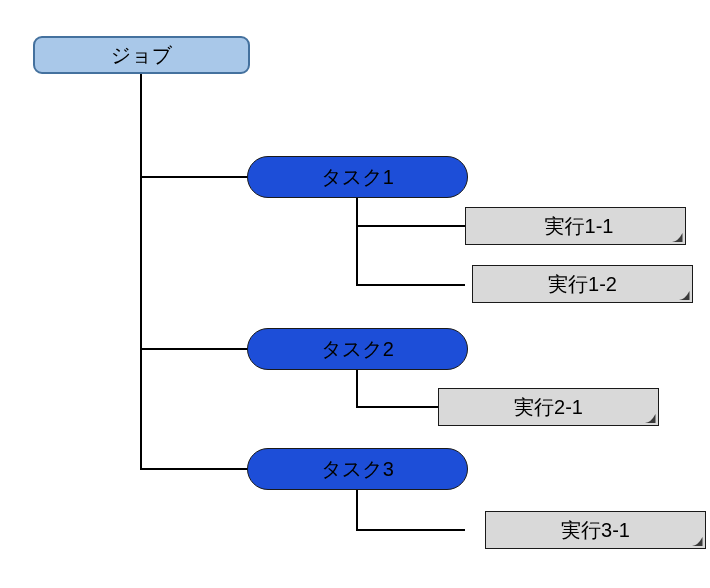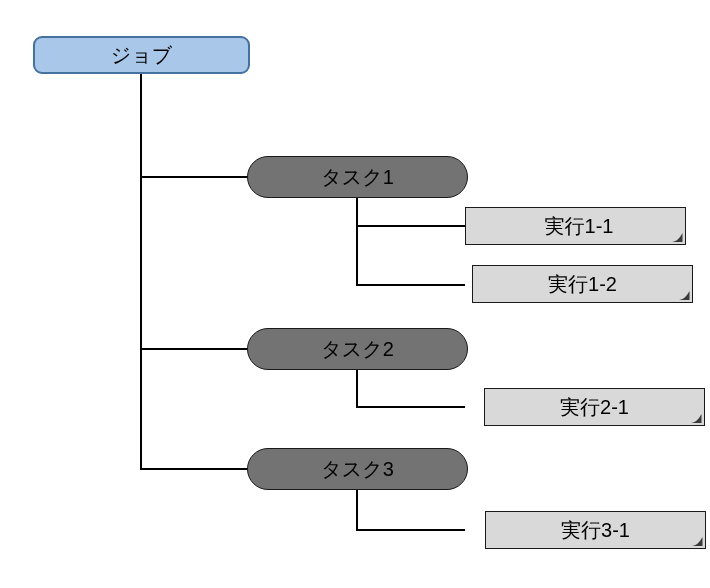--- a/index.html
+++ b/index.html
@@ -28,35 +28,35 @@
   }
   .job-node {
     left: 33px; top: 36px;
     width: 217px; height: 38px;
     background: #A9C8E9;
     border: 2px solid #44719E;
     border-radius: 9px;
   }
   .task-node {
     width: 221px; height: 42px;
-    background: #737373;
+    background: #1d4ed8;
     border: 1.5px solid #1a1a1a;
     border-radius: 21px;
   }
   .task-1 { left: 247px; top: 156px; }
   .task-2 { left: 247px; top: 328px; }
   .task-3 { left: 247px; top: 448px; }
   .exec-node {
     width: 221px; height: 38px;
     background: #D9D9D9;
     border: 1.5px solid #1a1a1a;
   }
   .exec-1-1 { left: 465px; top: 207px; padding-left: 7px; }
   .exec-1-2 { left: 472px; top: 265px; }
-  .exec-2-1 { left: 484px; top: 388px; justify-content: center; }
+  .exec-2-1 { left: 438px; top: 388px; justify-content: center; }
   .exec-3-1 { left: 485px; top: 511px; text-align: right; }
   .fold {
     position: absolute;
     right: 2px; bottom: 2px;
     width: 11px; height: 9px;
     pointer-events: none;
   }
   .line {
     position: absolute;
     background: #000000;

